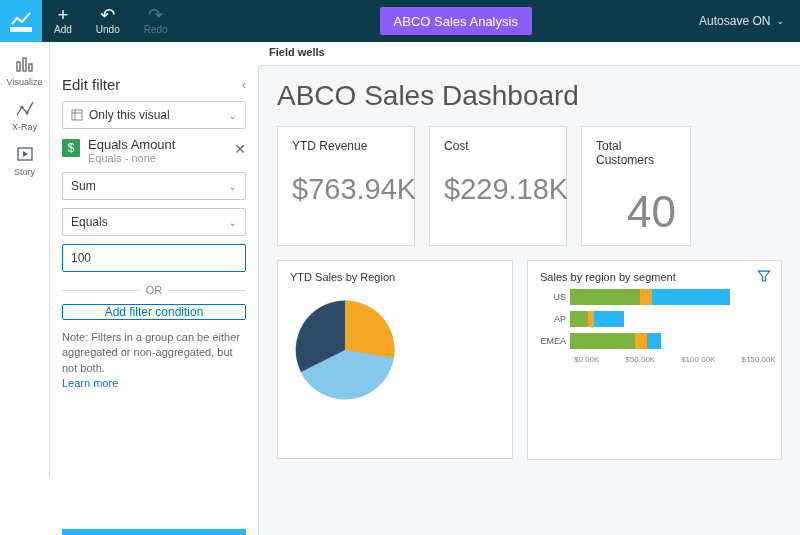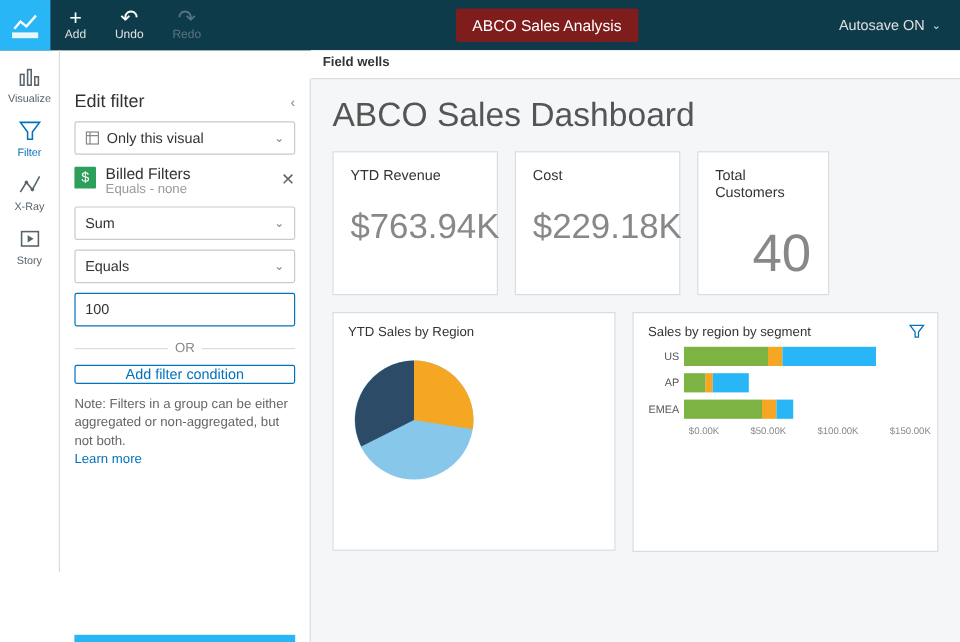--- a/index.html
+++ b/index.html
@@ -5,21 +5,21 @@
 * { box-sizing: border-box; margin: 0; padding: 0; font-family: -apple-system, BlinkMacSystemFont, "Segoe UI", Arial, sans-serif; }
 body { width: 800px; height: 535px; overflow: hidden; background: #fff; }
 
 
 .topbar { height: 42px; background: #0d3b4a; display: flex; align-items: center; color: #fff; font-size: 12px; }
 .topbar .logo { width: 42px; height: 42px; background: #29b6f6; display: flex; align-items: center; justify-content: center; }
 .topbar .tbtn { display: flex; flex-direction: column; align-items: center; justify-content: center; padding: 0 12px; height: 42px; cursor: pointer; }
 .topbar .tbtn .glyph { font-size: 18px; line-height: 14px; color: #fff; }
 .topbar .tbtn .lbl { font-size: 10px; margin-top: 2px; color: #e0e0e0; }
 .topbar .tbtn.disabled .glyph, .topbar .tbtn.disabled .lbl { color: #5a7580; }
-.topbar .title-pill { margin-left: 200px; background: #7f1d1d; height: 28px; display: flex; align-items: center; padding: 12px 14px; border-radius: 2px; font-size: 13px; }
+.topbar .title-pill { margin-left: 200px; background: #8b5cf6; height: 28px; display: flex; align-items: center; padding: 12px 14px; border-radius: 2px; font-size: 13px; }
 .topbar .autosave { margin-left: auto; color: #e0e0e0; font-size: 12px; margin-right: 16px; display:flex; align-items:center; gap:6px; cursor:pointer; }
 .topbar .chev { font-size: 9px; }
 
 
 .rail { width: 50px; height: 435px; border-right: 1px solid #d8dde0; float: left; padding-top: 6px; }
 .rail .ritem { height: 45px; display: flex; flex-direction: column; align-items: center; justify-content: center; cursor: pointer; color: #58636b; font-size: 9px; gap:3px;}
 .rail .ritem.active { color: #0073bb; }
 .rail .ritem svg { width: 20px; height: 20px; }
 
 
@@ -100,26 +100,20 @@
 
 <div class="rail">
   <div class="ritem">
     <svg viewBox="0 0 20 20">
         <rect x="2" y="8" width="3" height="9" fill="none" stroke="#58636b" stroke-width="1.3"></rect>
         <rect x="8" y="4" width="3" height="13" fill="none" stroke="#58636b" stroke-width="1.3"></rect>
         <rect x="14" y="10" width="3" height="7" fill="none" stroke="#58636b" stroke-width="1.3"></rect>
       </svg>
     <span>Visualize</span>
   </div>
-  <div class="ritem active">
-    <svg viewBox="0 0 20 20">
-        <path d="M2 3 L18 3 L12 11 L12 17 L8 17 L8 11 Z" fill="none" stroke="#0073bb" stroke-width="1.3"></path>
-      </svg>
-    <span>Filter</span>
-  </div>
   <div class="ritem">
     <svg viewBox="0 0 20 20">
         <polyline points="2,16 7,8 12,14 18,3" fill="none" stroke="#58636b" stroke-width="1.3"></polyline>
         <circle cx="7" cy="8" r="1.5" fill="#58636b"></circle>
         <circle cx="12" cy="14" r="1.5" fill="#58636b"></circle>
       </svg>
     <span>X-Ray</span>
   </div>
   <div class="ritem">
     <svg viewBox="0 0 20 20">
@@ -142,21 +136,21 @@
           <line x1="1" y1="4" x2="11" y2="4" stroke="#888"></line>
           <line x1="4" y1="1" x2="4" y2="11" stroke="#888"></line>
         </svg>
       <span>Only this visual</span>
     </span>
     <span class="chev">⌄</span>
   </div>
   <div class="filterrow">
     <div class="dollar">$</div>
     <div class="txt">
-      <div class="name">Billed Filters</div>
+      <div class="name">Equals Amount</div>
       <div class="sub">Equals - none</div>
     </div>
     <div class="close">✕</div>
   </div>
   <div class="select">
     <span>Sum</span>
     <span class="chev">⌄</span>
   </div>
   <div class="select">
     <span>Equals</span>

